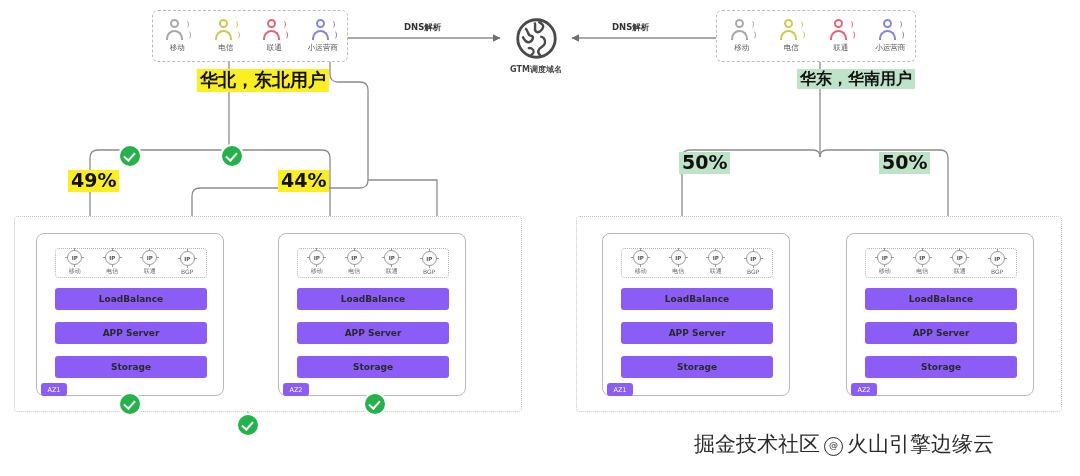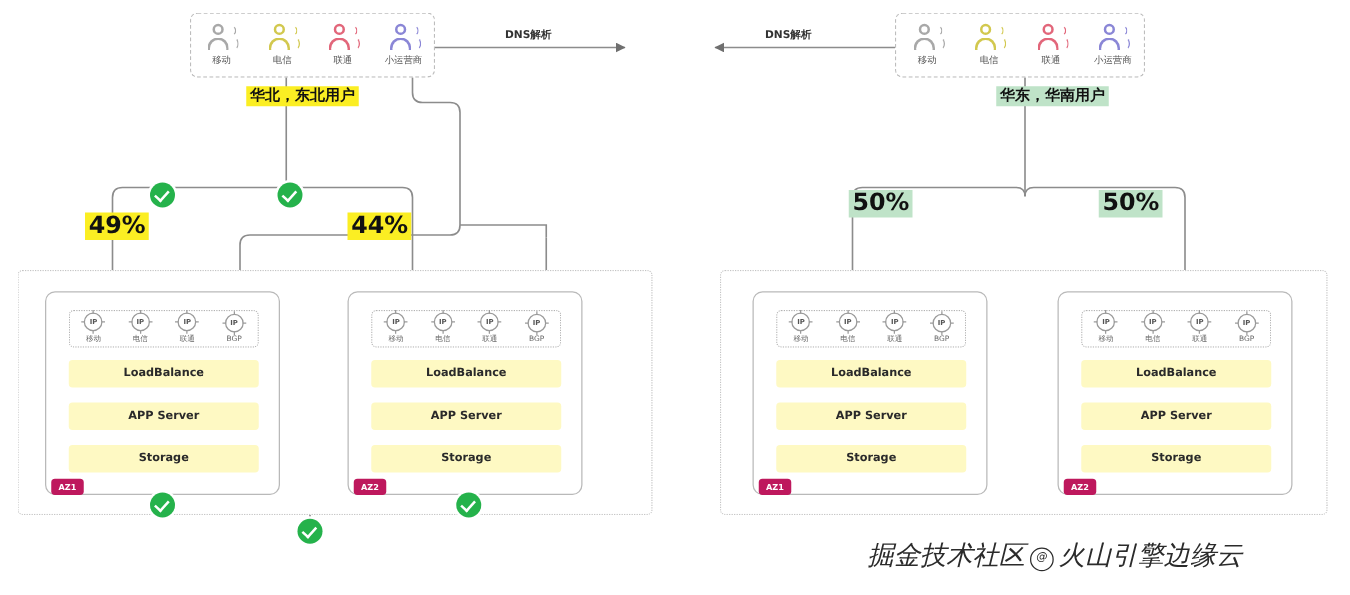--- a/index.html
+++ b/index.html
@@ -59,27 +59,27 @@
     font-size:5.5px;font-weight:bold;color:#555;position:relative;background:#fff;
   }
   .ipcircle i{position:absolute;background:#9a9a9a;}
   .ipcircle i.t{left:6px;top:-3px;width:1px;height:3px;}
   .ipcircle i.b{left:6px;bottom:-3px;width:1px;height:3px;}
   .ipcircle i.l{left:-3px;top:6px;width:3px;height:1px;}
   .ipcircle i.r{right:-3px;top:6px;width:3px;height:1px;}
   .iplabel{font-size:6px;color:#666;margin-top:2px;white-space:nowrap;}
 
   .svcbar{
-    position:absolute;background:#fef9c3;border-radius:3px;
+    position:absolute;background:#8b5cf6;border-radius:3px;
     display:flex;align-items:center;justify-content:center;
     font-size:9px;font-weight:bold;color:#2a2a2a;box-sizing:border-box;
   }
   .aztag{
-    position:absolute;background:#be185d;color:#fff;border-radius:3px;
-    font-size:6.5px;font-weight:bold;display:flex;align-items:center;justify-content:center;
+    position:absolute;background:#8b5cf6;color:#fff;border-radius:3px;
+    font-size:6.5px;font-weight:normal;display:flex;align-items:center;justify-content:center;
   }
 
   
   .check{
     position:absolute;width:20px;height:20px;border-radius:50%;
     background:#25b24b;box-shadow:0 0 0 2px #fff;
   }
   .check::after{
     content:"";position:absolute;left:6px;top:4px;width:5px;height:9px;
     border:solid #fff;border-width:0 2.2px 2.2px 0;transform:rotate(42deg);
@@ -167,21 +167,21 @@
     <div class="user" style="color:#8a86d6;">
       <span class="glyph">
           <i class="head"></i>
           <i class="body"></i>
           <i class="w1"></i>
           <i class="w2"></i>
         </span>
       <span class="ulabel">小运营商</span>
     </div>
   </div>
-  <div class="cap yellow" style="left:197px;top:69px;font-size:12px;padding:1px 3px;">华北，东北用户</div>
+  <div class="cap yellow" style="left:197px;top:69px;font-size:18px;padding:1px 3px;">华北，东北用户</div>
 
   <div class="userbox" style="left:716px;top:10px;width:200px;height:52px;">
     <div class="user" style="color:#a8a8a8;">
       <span class="glyph">
           <i class="head"></i>
           <i class="body"></i>
           <i class="w1"></i>
           <i class="w2"></i>
         </span>
       <span class="ulabel">移动</span>
@@ -207,25 +207,35 @@
     <div class="user" style="color:#8a86d6;">
       <span class="glyph">
           <i class="head"></i>
           <i class="body"></i>
           <i class="w1"></i>
           <i class="w2"></i>
         </span>
       <span class="ulabel">小运营商</span>
     </div>
   </div>
-  <div class="cap green" style="left:797px;top:69px;font-size:12px;padding:1px 3px;">华东，华南用户</div>
+  <div class="cap green" style="left:797px;top:69px;font-size:16px;padding:1px 3px;">华东，华南用户</div>
 
   <div class="dnslabel" style="left:404px;top:22px;">DNS解析</div>
   <div class="dnslabel" style="left:612px;top:22px;">DNS解析</div>
 
+  <div class="gtm" style="left:500px;top:16px;width:72px;">
+    <svg width="45" height="45" viewBox="0 0 48 48">
+      <circle cx="24" cy="24" r="20" fill="none" stroke="#4a4a4a" stroke-width="3"></circle>
+      <path d="M12,13 C16,16 14,21 18,21 C22,21 20,27 16,28 C12,29 11,24 9,22" fill="none" stroke="#4a4a4a" stroke-width="2.6" stroke-linejoin="round"></path>
+      <path d="M22,7 C24,11 21,13 23,16 C25,19 30,16 31,12 C32,9 28,7 26,6" fill="none" stroke="#4a4a4a" stroke-width="2.6" stroke-linejoin="round"></path>
+      <path d="M28,22 C31,22 34,25 33,29 C32,33 27,33 26,37 C25,40 28,42 29,43" fill="none" stroke="#4a4a4a" stroke-width="2.6" stroke-linejoin="round"></path>
+      <path d="M15,35 C17,33 21,35 21,38 C21,40 19,41 18,42" fill="none" stroke="#4a4a4a" stroke-width="2.4" stroke-linejoin="round"></path>
+    </svg>
+    <span class="glabel">GTM调度域名</span>
+  </div>
 
   <div class="cap yellow" style="left:68px;top:170px;font-size:19px;padding:0 3px;">49%</div>
   <div class="cap yellow" style="left:278px;top:170px;font-size:19px;padding:0 3px;">44%</div>
   <div class="cap green" style="left:679px;top:152px;font-size:19px;padding:0 3px;">50%</div>
   <div class="cap green" style="left:879px;top:152px;font-size:19px;padding:0 3px;">50%</div>
 
   <div class="region" style="left:14px;top:216px;width:508px;height:196px;"></div>
 
   <div class="az" style="left:36px;top:233px;width:188px;height:163px;">
     <div class="iprow" style="left:18px;top:14px;width:152px;height:30px;">
@@ -330,17 +340,17 @@
     <div class="aztag" style="left:4px;top:149px;width:26px;height:13px;">AZ2</div>
   </div>
 
 
   <div class="check" style="left:120px;top:146px;"></div>
   <div class="check" style="left:222px;top:146px;"></div>
   <div class="check" style="left:120px;top:394px;"></div>
   <div class="check" style="left:365px;top:394px;"></div>
   <div class="check" style="left:238px;top:415px;"></div>
 
-  <div class="watermark" style="left:694px;top:430px;font-style:italic;">
+  <div class="watermark" style="left:694px;top:430px;">
     <span>掘金技术社区</span><span class="wm-badge">@</span><span>火山引擎边缘云</span>
   </div>
 
 </div>
 
 </body></html>

